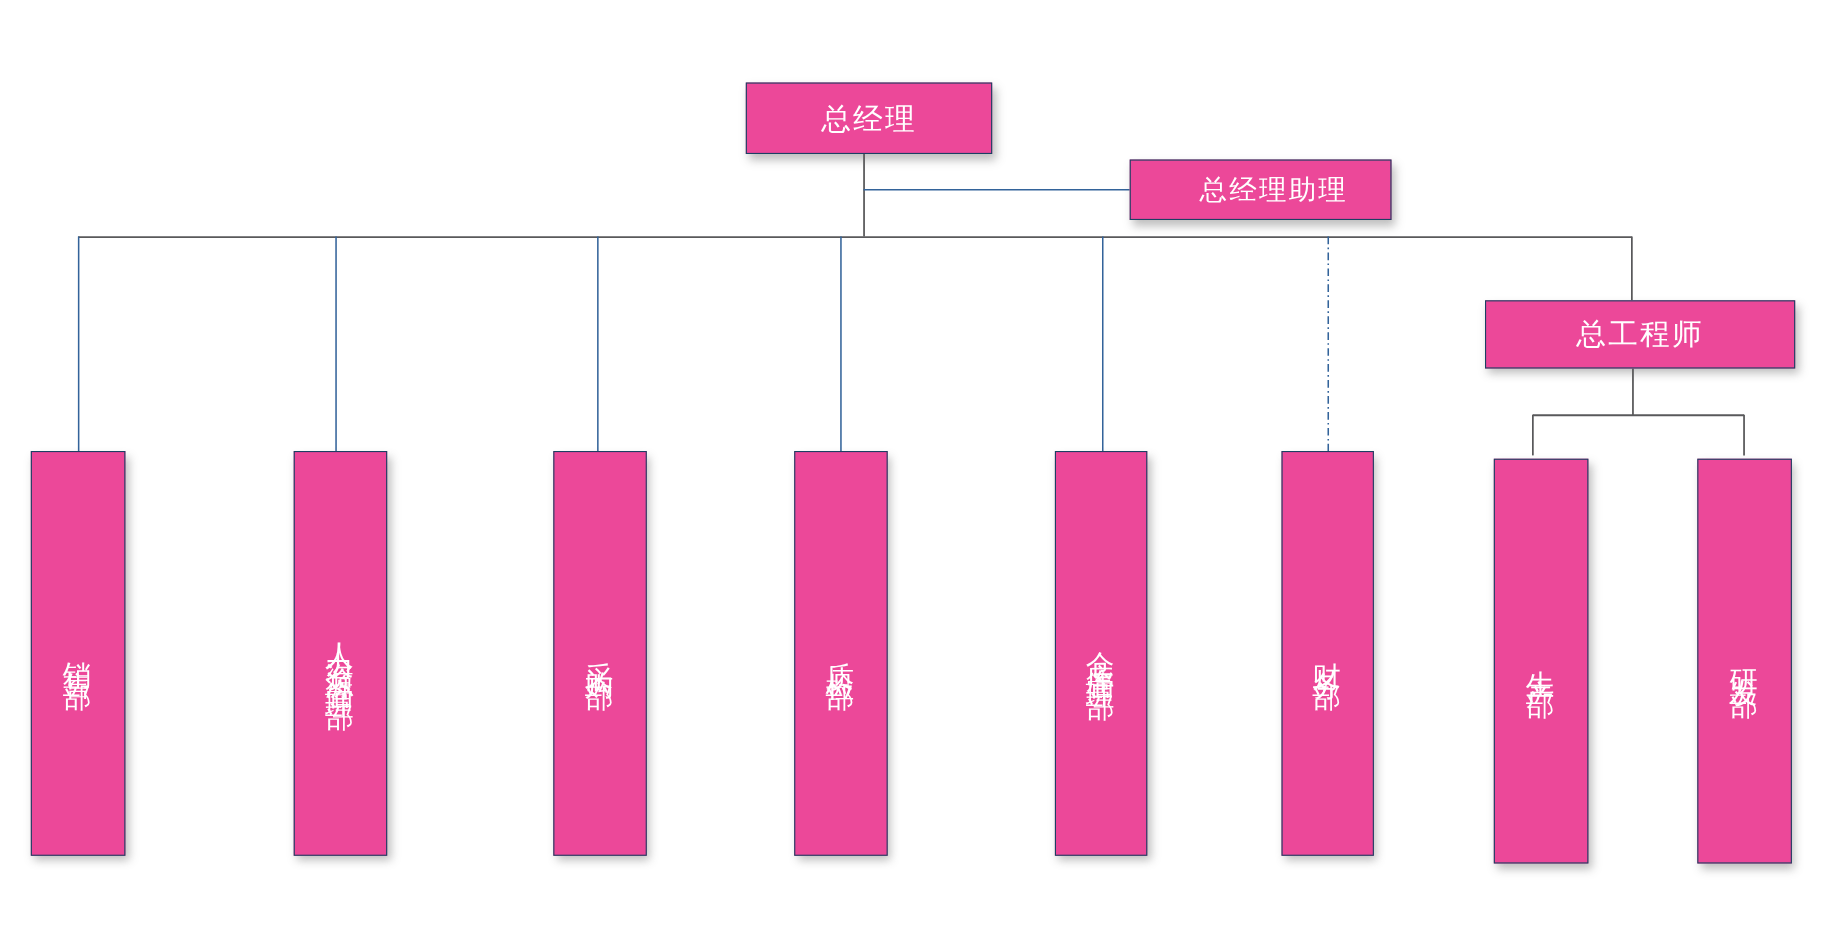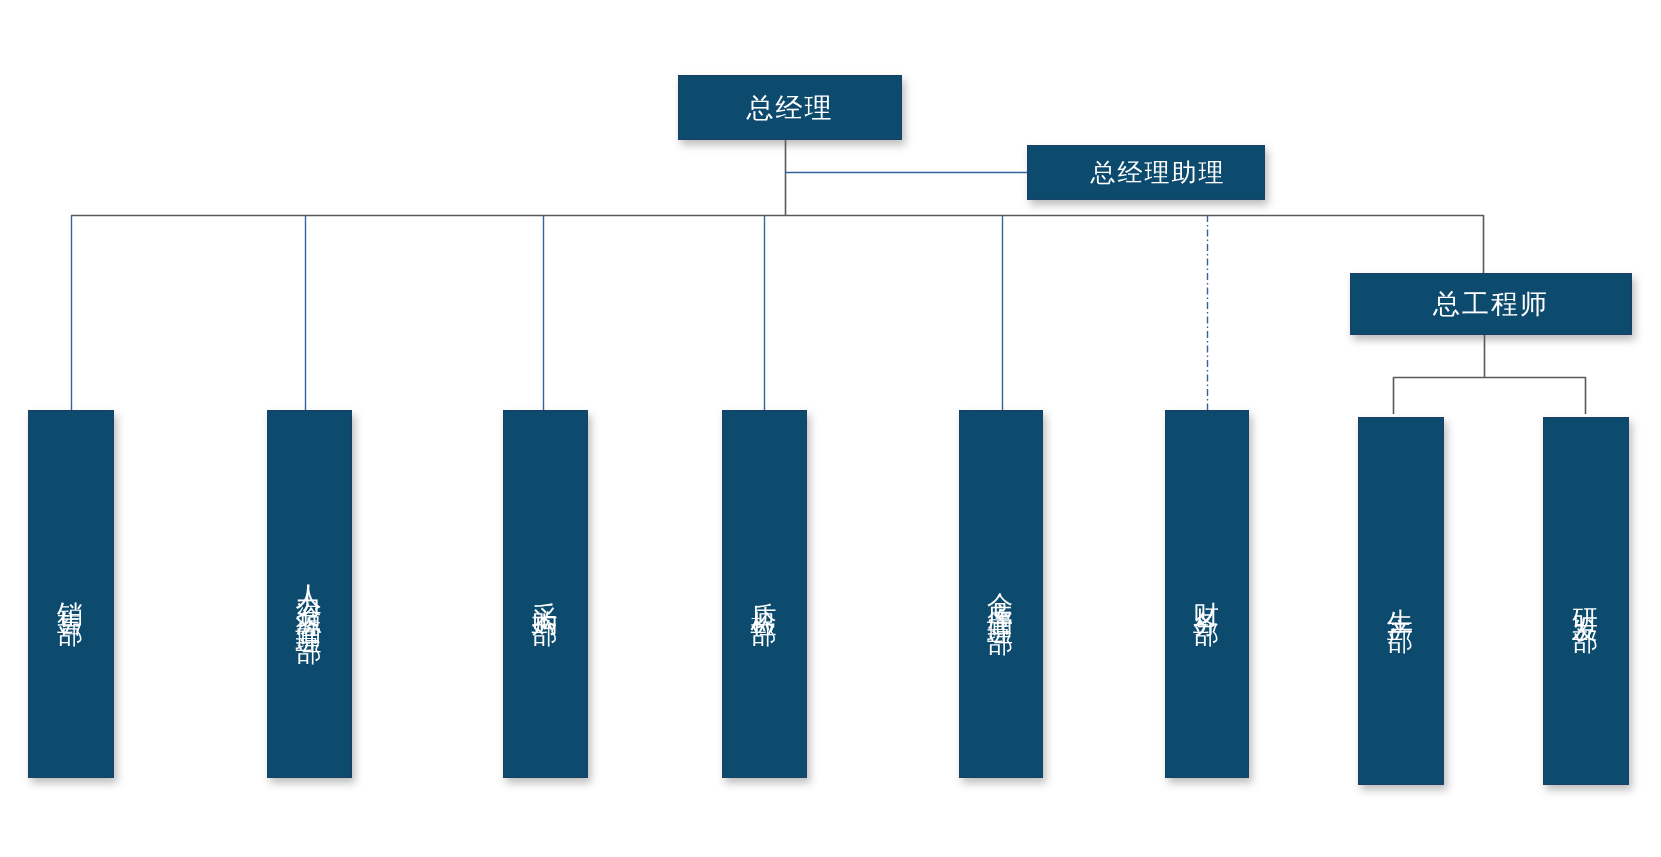--- a/index.html
+++ b/index.html
@@ -9,21 +9,21 @@
     background:#ffffff;
     font-family:"Liberation Sans","DejaVu Sans",sans-serif;
     overflow:hidden;
   }
   #wires{position:absolute;left:0;top:0;}
   .wire-gray{stroke:#59595B;stroke-width:1.6;fill:none;}
   .wire-blue{stroke:#33639A;stroke-width:1.4;fill:none;}
   .wire-dashed{stroke-dasharray:7 3 1.5 3;}
   .node{
     position:absolute;
-    background:#0c4a6e;
+    background:#ec4899;
     border:1px solid #1B4063;
     box-shadow:3px 5px 8px rgba(90,90,90,0.40);
     color:#FFFFFF;
     display:flex;align-items:center;justify-content:center;
     box-sizing:border-box;
     white-space:nowrap;
   }
   .h-node{font-size:27px;letter-spacing:2px;}
   .v-node{
     font-size:26px;

